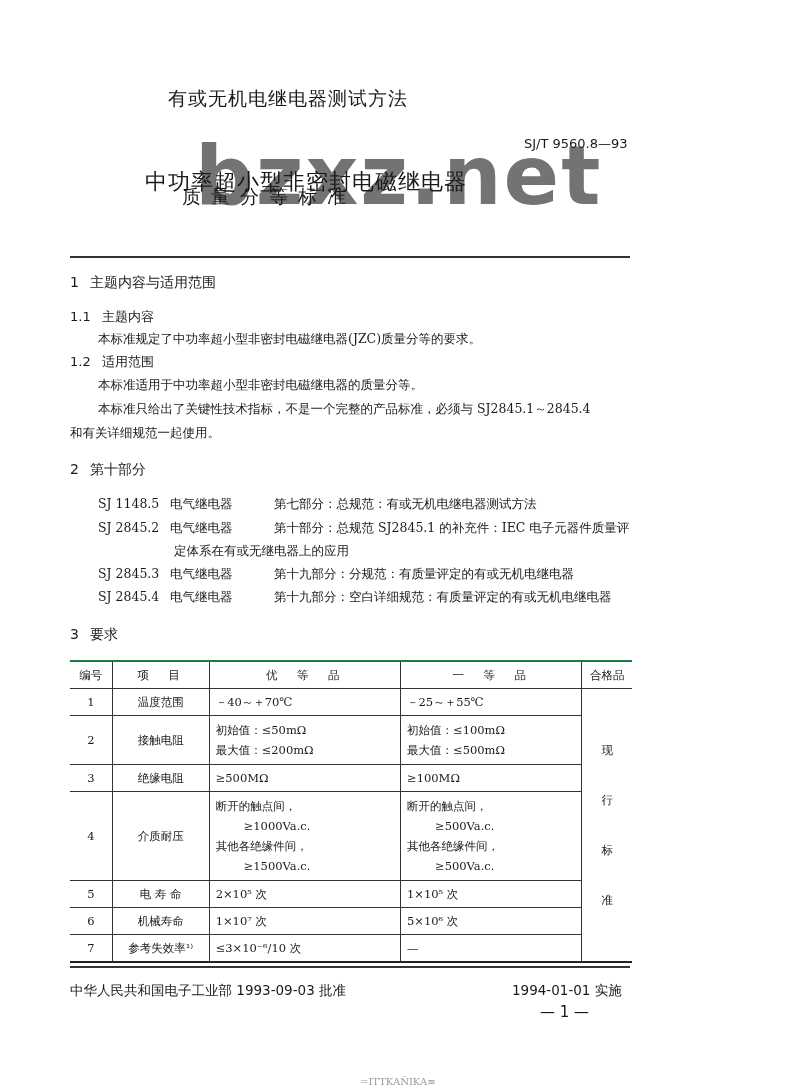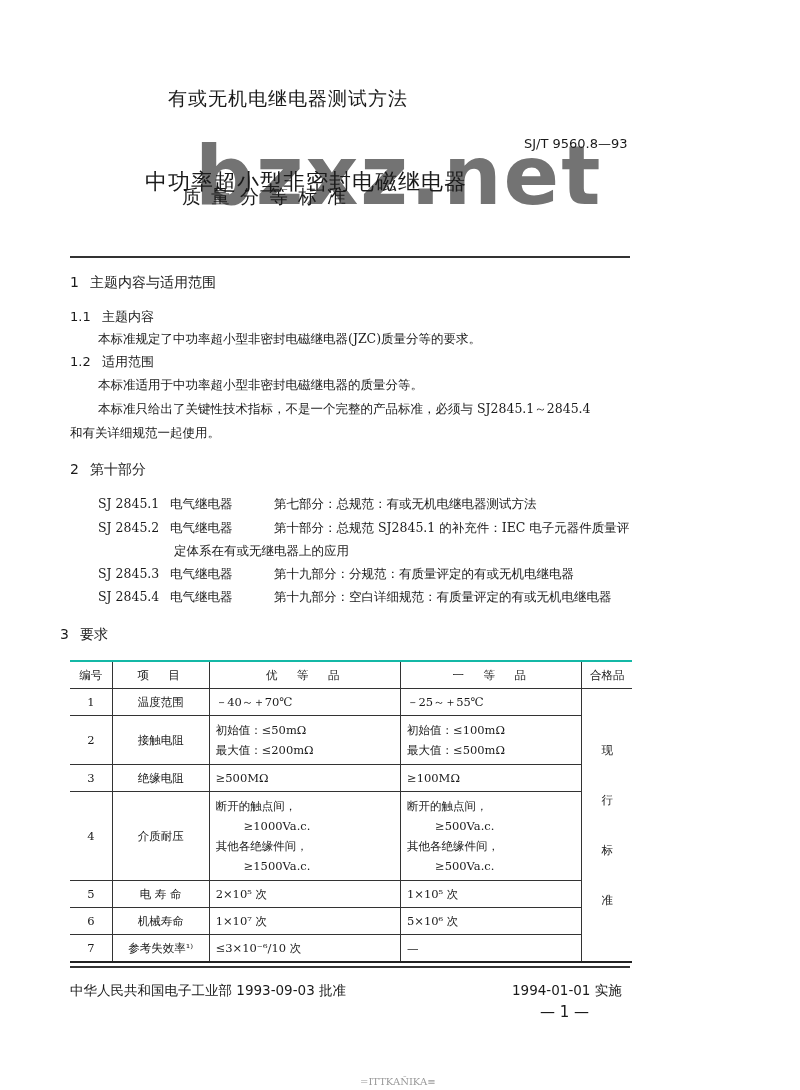--- a/index.html
+++ b/index.html
@@ -16,21 +16,21 @@
   .h1 { font-size:14px; font-family:"DejaVu Sans", sans-serif; }
   .h1 .num { display:inline-block; width:20px; }
   .body { font-size:12.5px; }
   .ref-row { position:absolute; left:98px; font-size:12.5px; white-space:nowrap; }
   .ref-row .rc { display:inline-block; width:72px; }
   .ref-row .rn { display:inline-block; width:104px; }
   .ref-cont { position:absolute; left:174px; font-size:12.5px; }
 
   table.req { position:absolute; left:70px; top:660px; width:562px; border-collapse:collapse; font-size:11.5px; z-index:1; }
   table.req td, table.req th { border:1px solid #333; padding:0 6px; height:26px; vertical-align:middle; font-weight:normal; }
-  table.req { border-top:2px solid #14b8a6; border-bottom:2px solid #222; }
+  table.req { border-top:2px solid #15803d; border-bottom:2px solid #222; }
   table.req td:first-child, table.req th:first-child { border-left:none; }
   table.req td:last-child, table.req th:last-child { border-right:none; }
   table.req th { text-align:center; letter-spacing:4px; }
   .c-no { width:30px; text-align:center; }
   .c-item { width:85px; text-align:center; }
   .c-a { width:180px; }
   .c-b { width:170px; }
   .c-q { width:38px; text-align:center; }
   .stack { line-height:20px; padding:4px 0; }
   .pad { padding-left:28px; }
@@ -64,34 +64,34 @@
   <span style="display:inline-block;width:32px;">1.2</span><span>适用范围</span>
 </div>
 <div class="layer body" style="left:98px; top:377px;">本标准适用于中功率超小型非密封电磁继电器的质量分等。</div>
 <div class="layer body" style="left:98px; top:401px;">本标准只给出了关键性技术指标，不是一个完整的产品标准，必须与 SJ2845.1～2845.4</div>
 <div class="layer body" style="left:70px; top:425px;">和有关详细规范一起使用。</div>
 
 <div class="layer h1" style="left:70px; top:461px;">
   <span class="num">2</span><span>第十部分</span>
 </div>
 <div class="ref-row layer" style="top:496px;">
-  <span class="rc">SJ 2845.1</span><span class="rn">电气继电器</span><span>第七部分：总规范：有或无机电继电器测试方法</span>
+  <span class="rc">SJ 1148.5</span><span class="rn">电气继电器</span><span>第七部分：总规范：有或无机电继电器测试方法</span>
 </div>
 <div class="ref-row layer" style="top:520px;">
   <span class="rc">SJ 2845.2</span><span class="rn">电气继电器</span><span>第十部分：总规范 SJ2845.1 的补充件：IEC 电子元器件质量评</span>
 </div>
 <div class="ref-cont layer" style="top:543px;">定体系在有或无继电器上的应用</div>
 <div class="ref-row layer" style="top:566px;">
   <span class="rc">SJ 2845.3</span><span class="rn">电气继电器</span><span>第十九部分：分规范：有质量评定的有或无机电继电器</span>
 </div>
 <div class="ref-row layer" style="top:589px;">
   <span class="rc">SJ 2845.4</span><span class="rn">电气继电器</span><span>第十九部分：空白详细规范：有质量评定的有或无机电继电器</span>
 </div>
 
-<div class="layer h1" style="left:60px; top:626px;">
+<div class="layer h1" style="left:70px; top:626px;">
   <span class="num">3</span><span>要求</span>
 </div>
 
 <table class="req">
   <tbody>
       <tr>
     <th class="c-no" style="letter-spacing:0;">编号</th>
     <th class="c-item">项　目</th>
     <th class="c-a">优　等　品</th>
     <th class="c-b">一　等　品</th>

